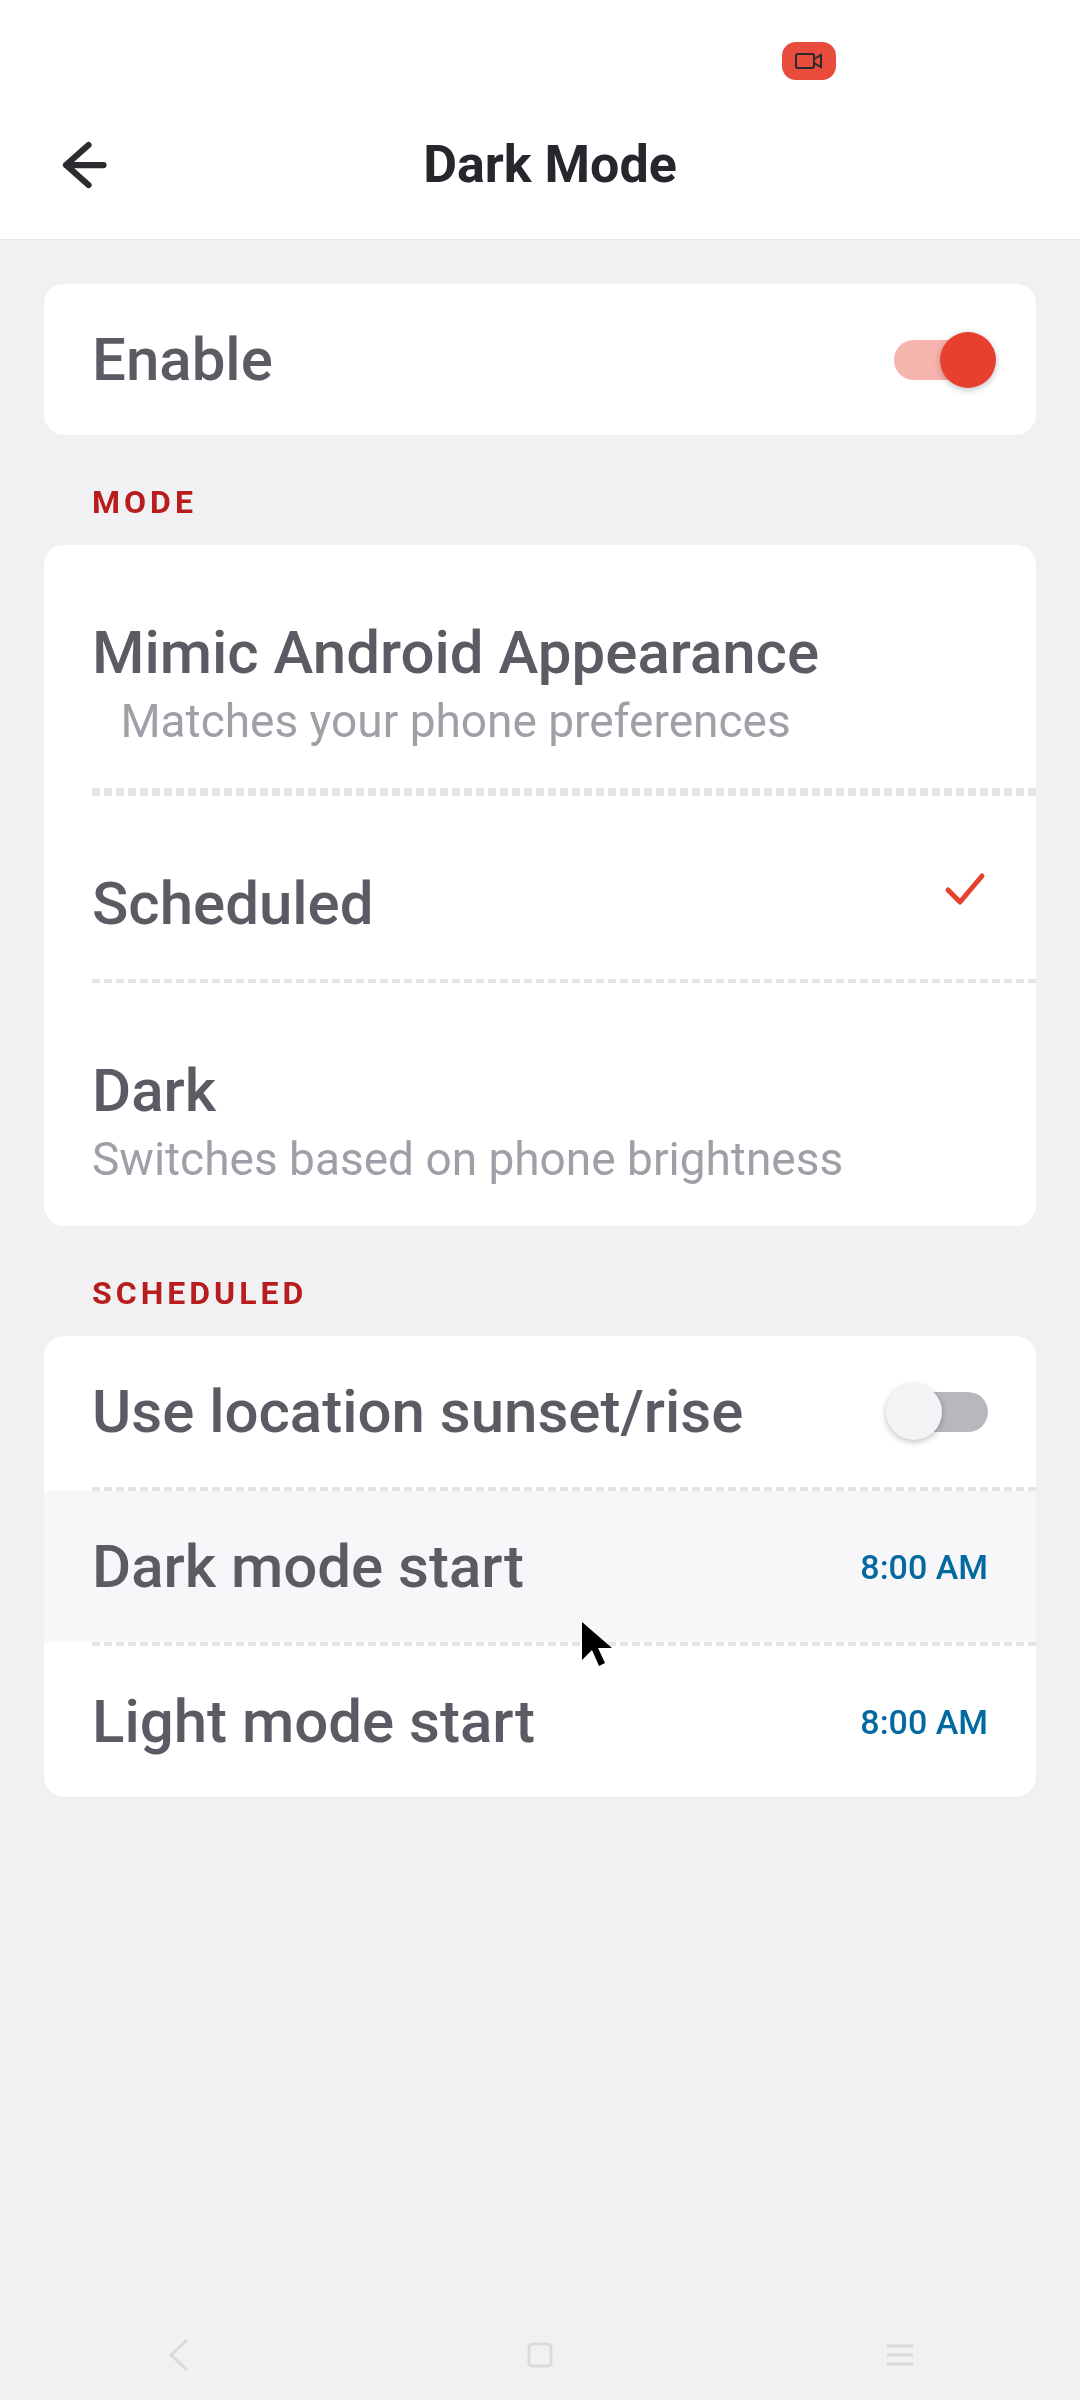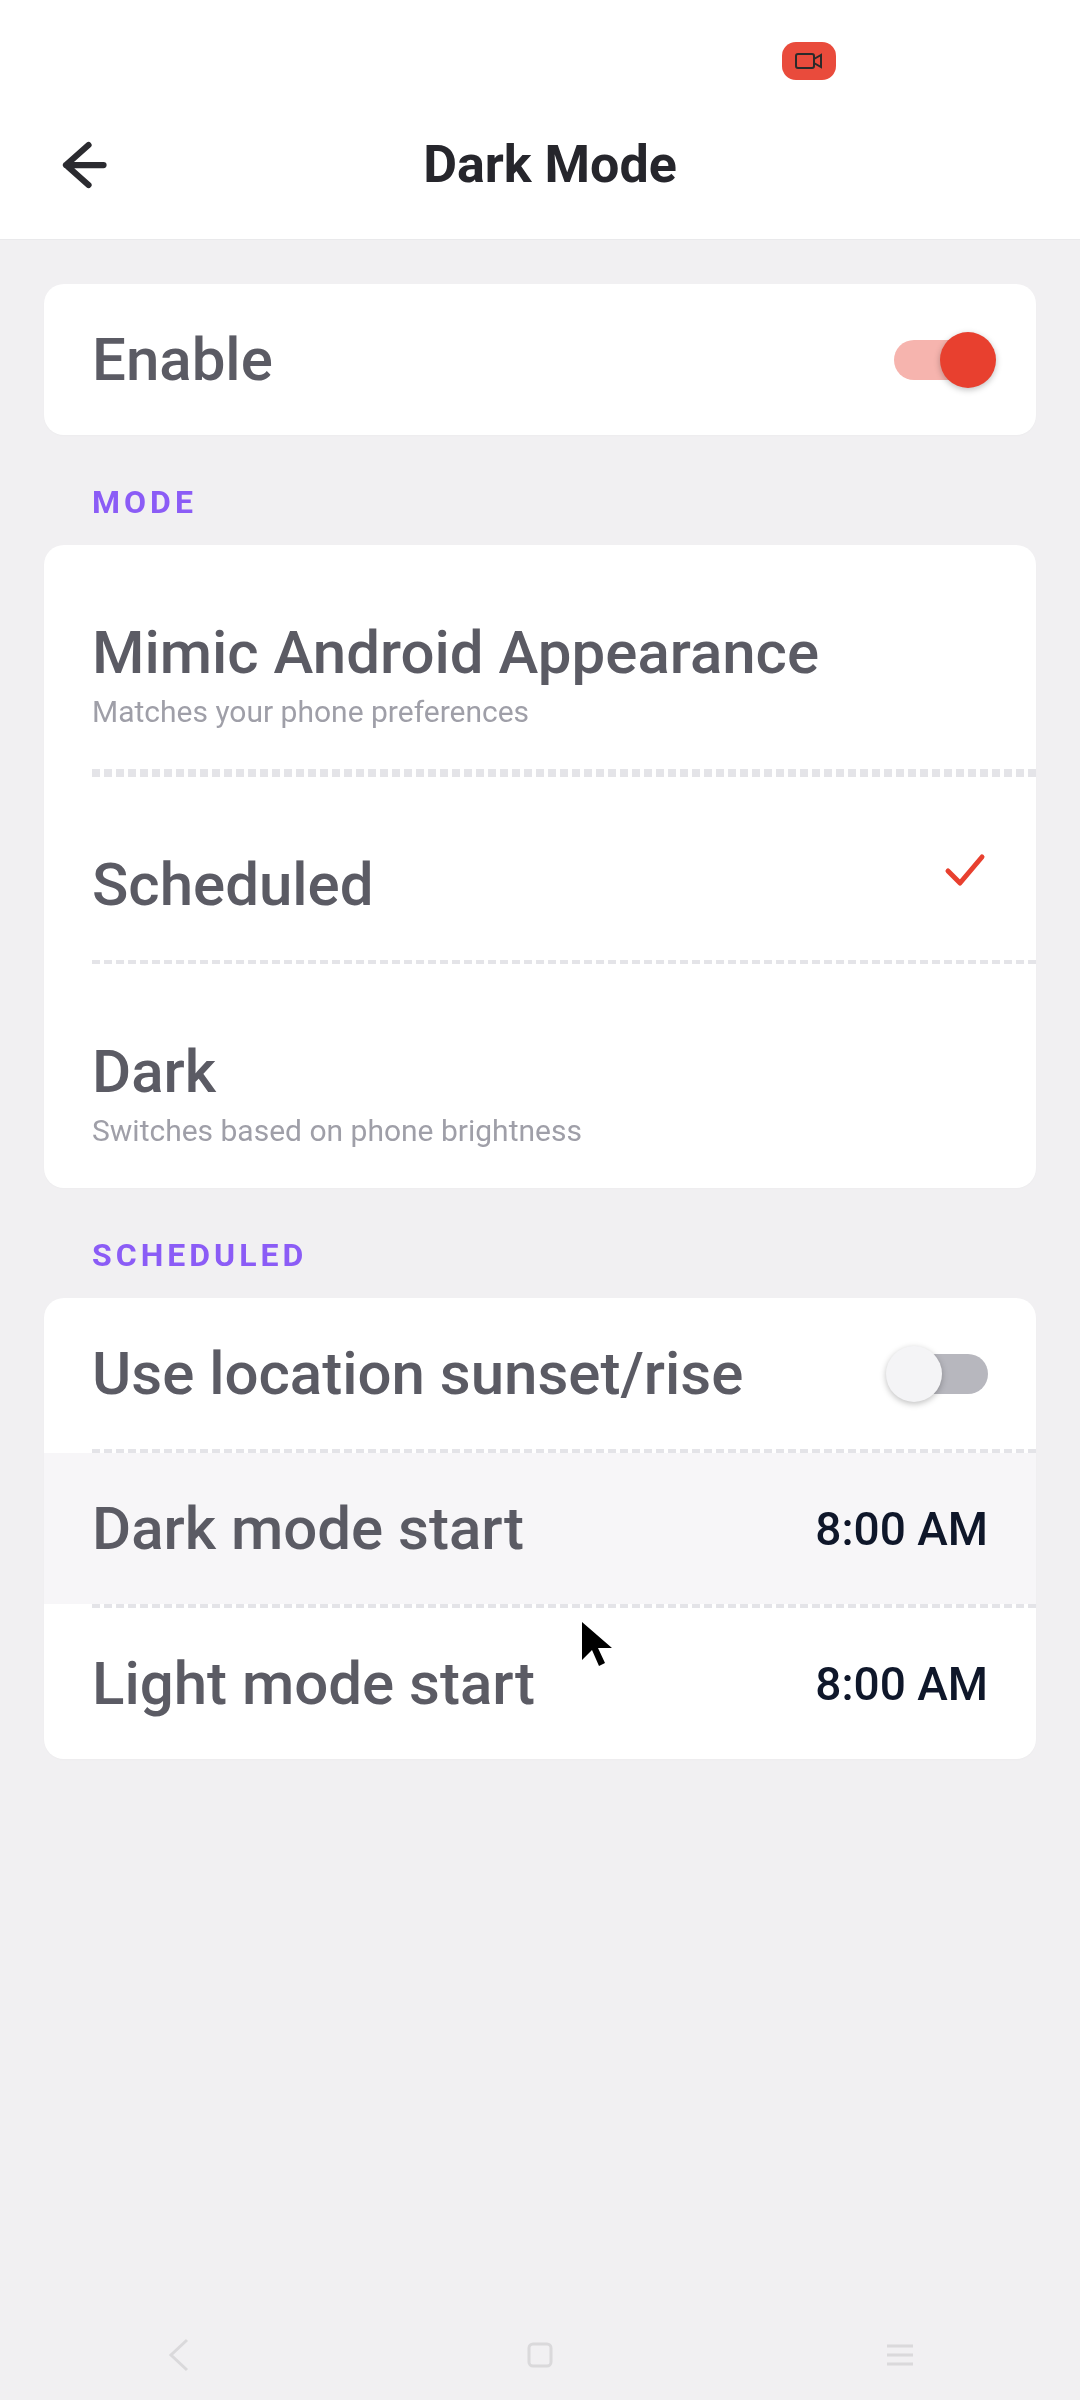--- a/index.html
+++ b/index.html
@@ -70,35 +70,36 @@
     justify-content: space-between;
     position: relative;
   }
   .row.tappable { cursor: pointer; }
   .row-label {
     font-size: 60px;
     font-weight: 500;
     color: #5b5b64;
   }
   .row-sub {
-    font-size: 30px;
+    font-size: 46px;
     color: #9f9fa8;
     margin-top: 6px;
     font-weight: 400;
+    text-align: center;
   }
   .row-value {
-    font-size: 46px;
-    color: #0f172a;
+    font-size: 34px;
+    color: #0369a1;
     font-weight: 500;
   }
   .section-header {
     font-size: 32px;
     font-weight: 700;
     letter-spacing: 4px;
-    color: #8b5cf6;
+    color: #b91c1c;
     padding: 48px 48px 24px 48px;
   }
   .sep {
     height: 0;
     border-top: 4px dashed #e4e4e8;
     margin-left: 48px;
   }
   
   .toggle {
     width: 94px;

